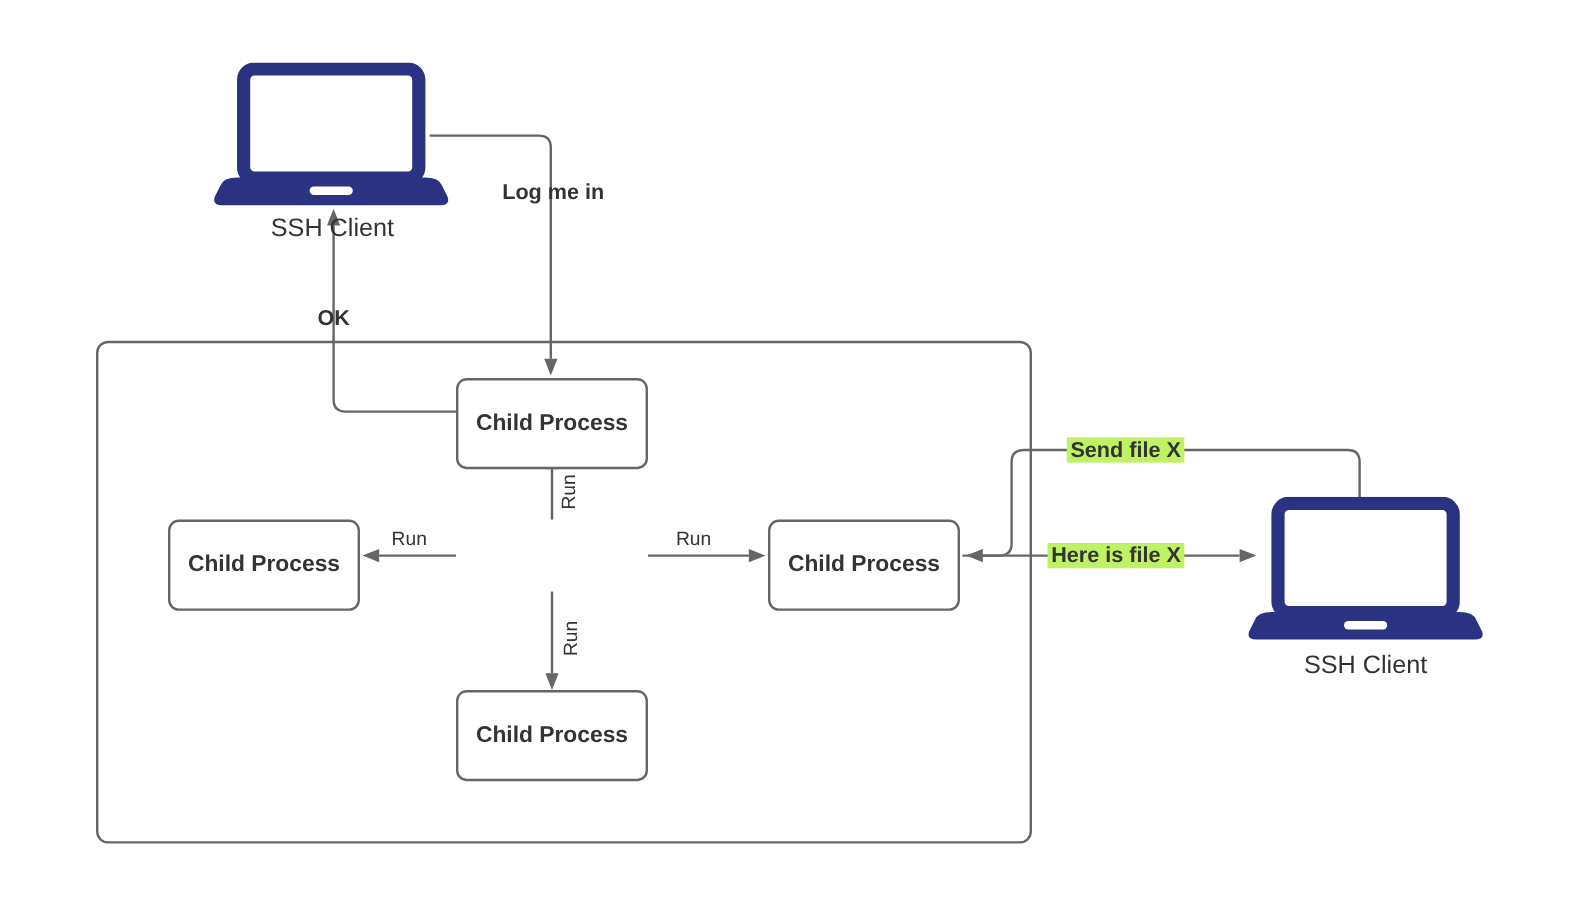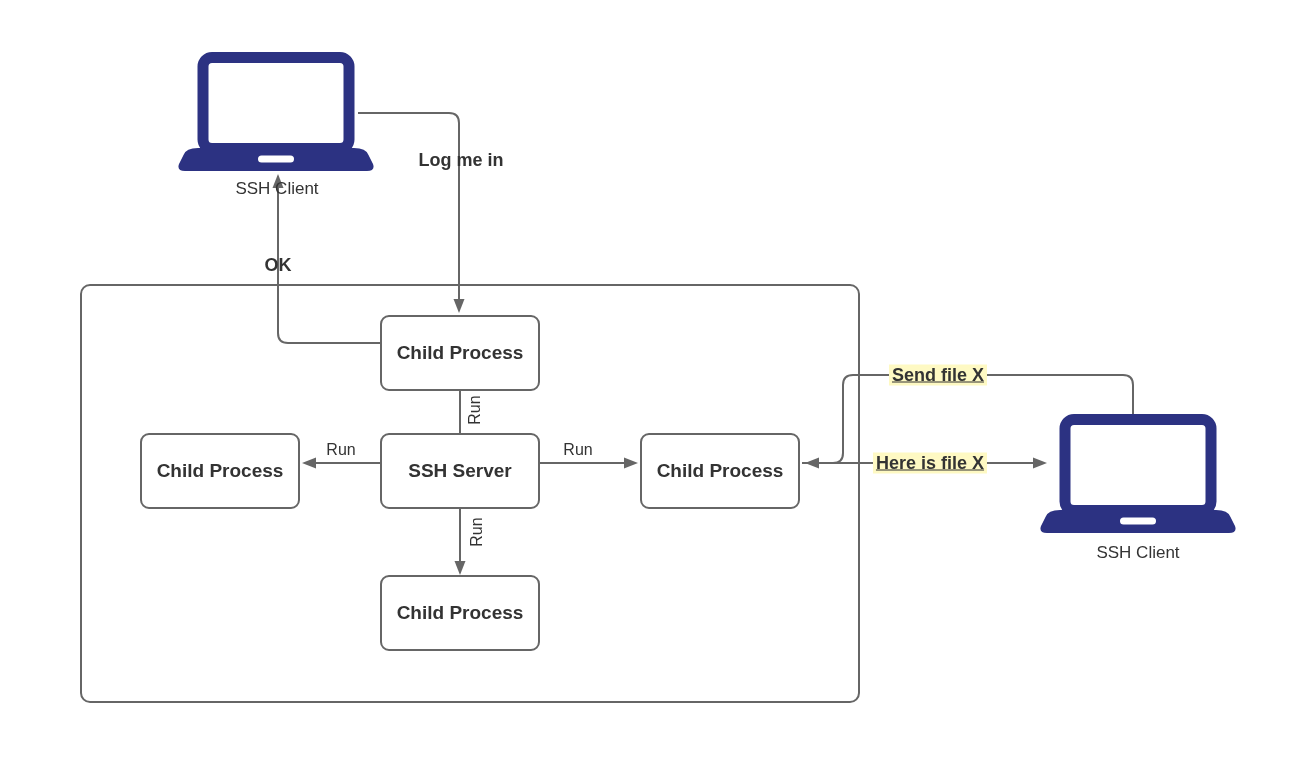--- a/index.html
+++ b/index.html
@@ -27,30 +27,30 @@
   .node-ssh-server{left:380px;top:433px;}
   .node-child-left{left:140px;top:433px;}
   .node-child-right{left:640px;top:433px;}
   .node-child-bottom{left:380px;top:575px;}
   
   .laptop{position:absolute;}
   .laptop-left{left:178px;top:52px;width:196px;height:122px;}
   .laptop-right{left:1040px;top:414px;width:196px;height:122px;}
   .client-label{
     position:absolute;width:200px;text-align:center;
-    font-size:17px;color:var(--text-color);white-space:nowrap;
+    font-size:21px;color:var(--text-color);white-space:nowrap;
   }
   .client-label-left{left:177px;top:179px;}
   .client-label-right{left:1038px;top:543px;}
   
   .edge-label{
     position:absolute;font-weight:bold;font-size:18px;color:var(--text-color);
     white-space:nowrap;transform:translate(-50%,-50%);
   }
-  .edge-label.on-line{background:#fef9c3;padding:0 3px;text-decoration:underline;}
+  .edge-label.on-line{background:#bef264;padding:0 3px;}
   .lbl-log-me-in{left:461px;top:160px;}
   .lbl-ok{left:278px;top:265px;}
   .lbl-send-file{left:938px;top:375px;}
   .lbl-here-is-file{left:930px;top:463px;}
   .run-label{
     position:absolute;font-size:16px;font-weight:normal;color:var(--text-color);
     white-space:nowrap;transform:translate(-50%,-50%);
   }
   .run-top-lbl{left:475px;top:410px;transform:translate(-50%,-50%) rotate(-90deg);}
   .run-bottom-lbl{left:477px;top:532px;transform:translate(-50%,-50%) rotate(-90deg);}
@@ -116,21 +116,20 @@
 
   <svg class="laptop laptop-right" viewBox="0 0 196 122">
     <rect x="25" y="5.5" width="146" height="91" rx="9" fill="#ffffff" stroke="var(--laptop-color)" stroke-width="11"></rect>
     <path d="M20 96 L176 96 Q188 96 190.5 103 L195 112 Q197.5 119 189 119 L7 119 Q-1.5 119 1 112 L5.5 103 Q8 96 20 96 Z" fill="var(--laptop-color)"></path>
     <rect x="80" y="103.5" width="36" height="7" rx="3.5" fill="#ffffff"></rect>
   </svg>
   <div class="client-label client-label-right">SSH Client</div>
 
   <div class="node node-child-top">Child Process</div>
   <div class="node node-child-left">Child Process</div>
-  <div class="node node-ssh-server">SSH Server</div>
   <div class="node node-child-right">Child Process</div>
   <div class="node node-child-bottom">Child Process</div>
 
   <div class="edge-label lbl-log-me-in">Log me in</div>
   <div class="edge-label lbl-ok">OK</div>
   <div class="edge-label on-line lbl-send-file">Send file X</div>
   <div class="edge-label on-line lbl-here-is-file">Here is file X</div>
   <div class="run-label run-top-lbl">Run</div>
   <div class="run-label run-bottom-lbl">Run</div>
   <div class="run-label run-left-lbl">Run</div>

